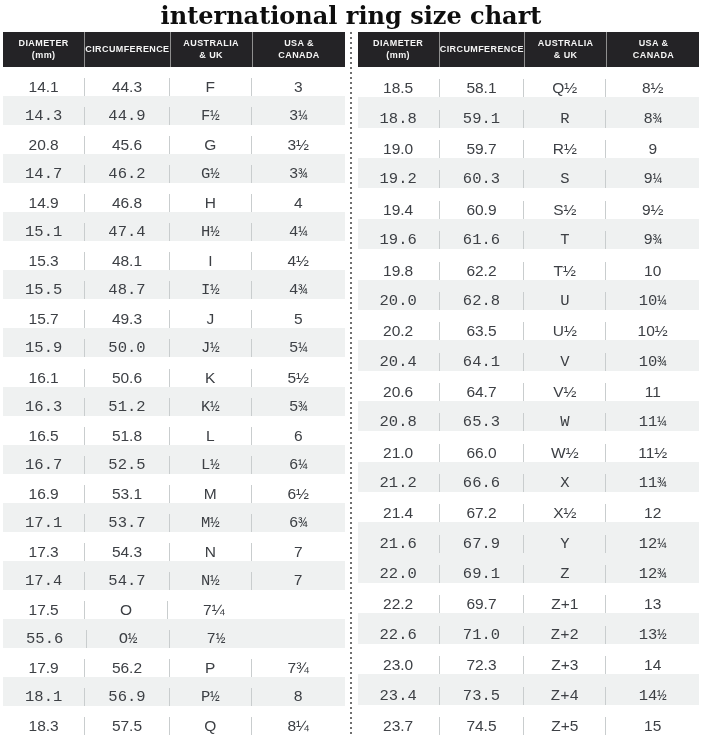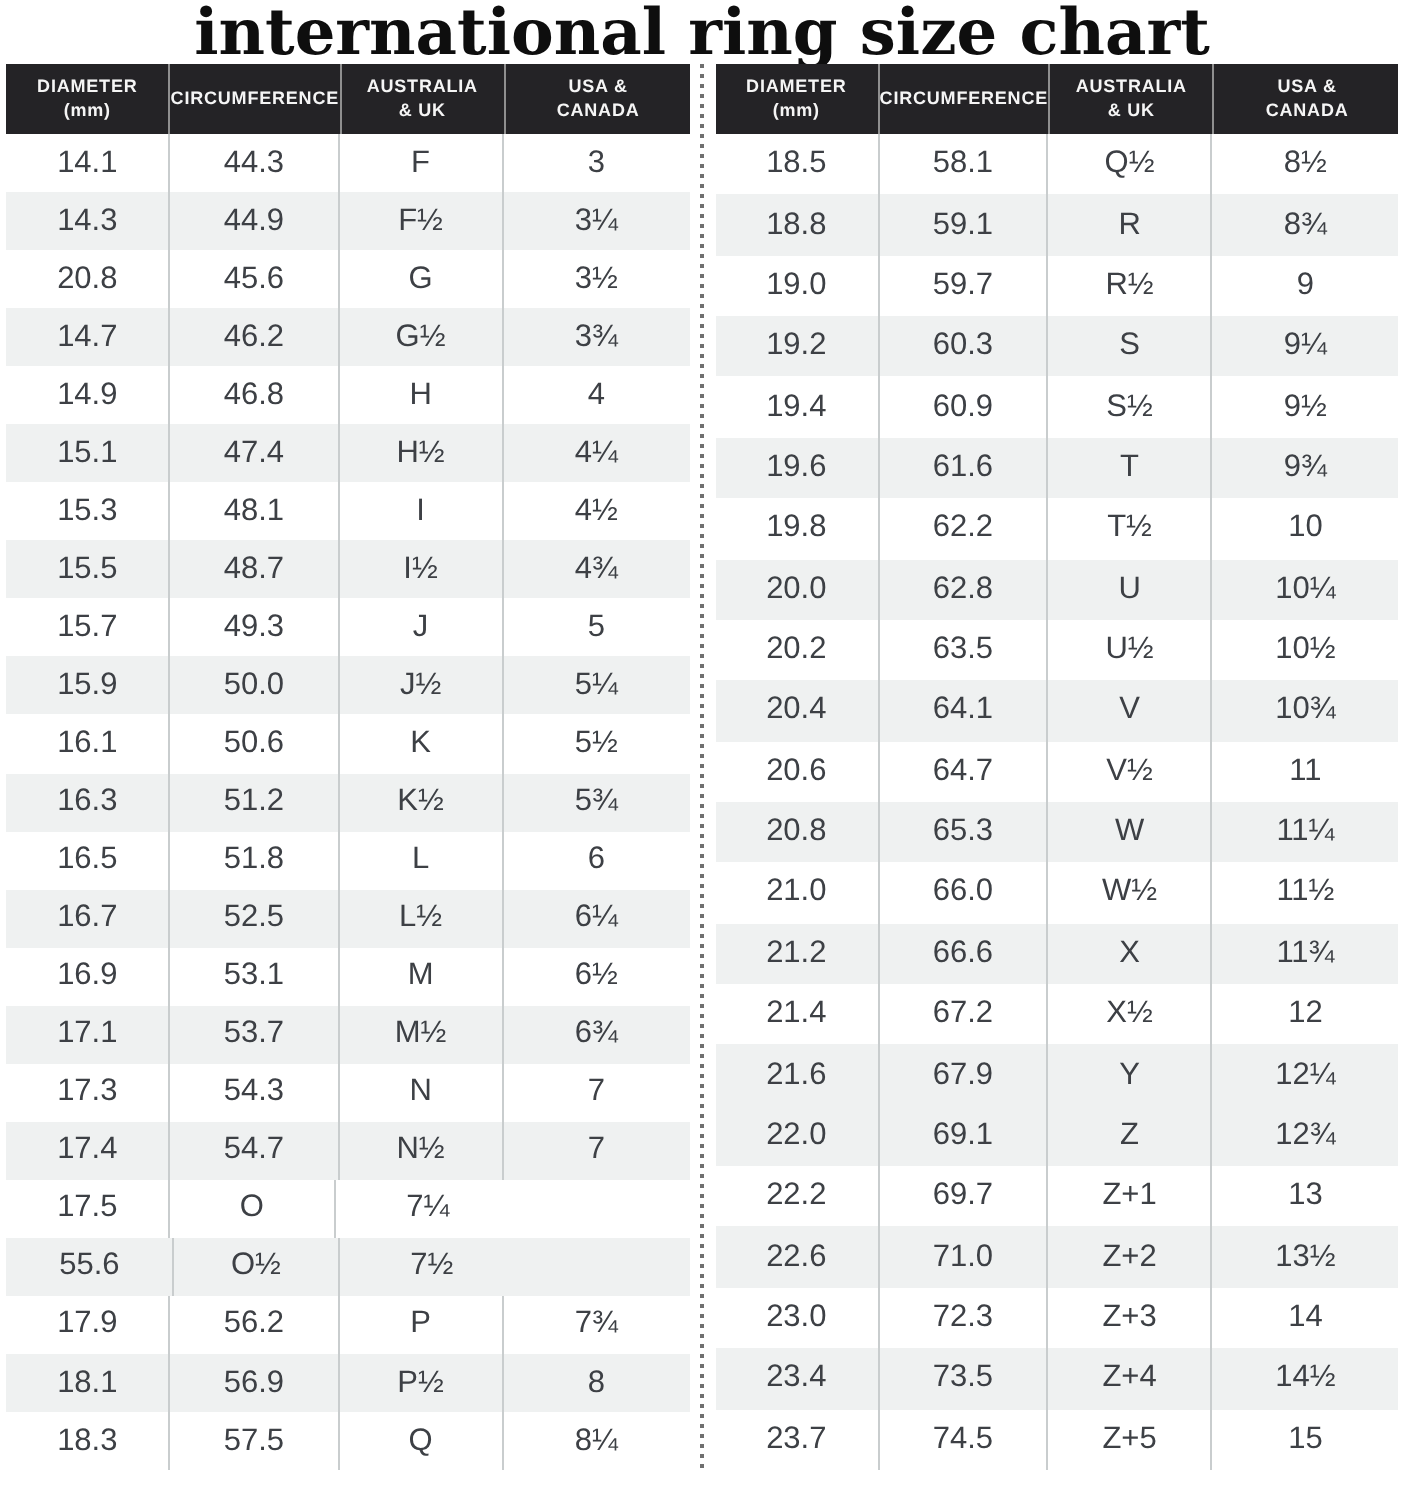--- a/index.html
+++ b/index.html
@@ -7,21 +7,21 @@
     width: 702px; height: 747px;
     background: #ffffff;
     overflow: hidden;
     font-family: "Liberation Sans", sans-serif;
     box-sizing: border-box;
   }
   .title {
     text-align: center;
     font-family: "DejaVu Serif", serif;
     font-weight: 700;
-    font-size: 32px;
+    font-size: 24px;
     line-height: 32px;
     height: 32px;
     color: #0e0e0e;
     letter-spacing: 0px;
     margin: 0;
   }
   .tables {
     display: flex;
     height: 709px;
     padding: 0 3px 6px 3px;
@@ -60,22 +60,22 @@
     white-space: pre-line;
     border-right: 1px solid #8f8f8f;
     box-sizing: border-box;
   }
   .header-cell:last-child { border-right: none; }
   .tbody {
     flex: 1 1 auto;
     display: flex;
     flex-direction: column;
   }
-  .row { flex: 1 1 0; display: flex; }
-  .row.striped { background: #eff1f1; }
+  .row { flex: 1 1 0; display: flex; align-items: flex-end; }
+  .row.striped { background: #eff1f1; font-family: Liberation Mono, monospace; }
   .cell {
     display: flex;
     align-items: center;
     justify-content: center;
     font-size: 15.5px;
     color: #3d4045;
     border-right: 1px solid #c9cdce;
     box-sizing: border-box;
   }
   .cell:last-child, .c3 { border-right: none; }

